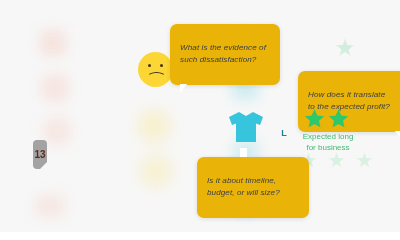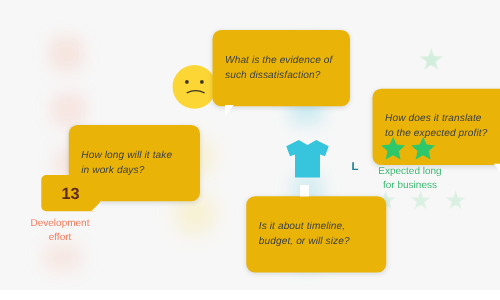--- a/index.html
+++ b/index.html
@@ -73,26 +73,26 @@
     position: absolute;
     text-align: center;
     font-size: 8px;
     line-height: 1.32;
     white-space: pre-line;
   }
 
   
   .effort-card {
     position: absolute;
-    width: 47px;
+    width: 14px;
     height: 29px;
-    background: #eab308;
+    background: #a3a3a3;
     border-radius: 4px 4px 4px 4px;
     color: #5c2a18;
-    font-size: 13px;
+    font-size: 10px;
     font-weight: bold;
     display: flex;
     align-items: center;
     justify-content: center;
   }
   .effort-card::after {
     content: "";
     position: absolute;
     right: 0;
     bottom: 0;
@@ -181,31 +181,24 @@
     <span class="eye r"></span>
     <span class="frown"></span>
   </div>
 
   <div class="bubble" style="left:170px; top:24px; width:90px;">
     <span>What is the evidence of
 such dissatisfaction?</span>
     <span class="tail tail-dl" style="left:10px; bottom:-8px;"></span>
   </div>
 
-  <div class="bubble" style="left:55px; top:100px; width:85px;">
-    <span>How long will it take
-in work days?</span>
-    <span class="tail tail-dl" style="left:9px; bottom:-8px;"></span>
-  </div>
 
   <div class="effort-card" style="left:33px; top:140px;">
     <span>13</span>
   </div>
-  <div class="cap" style="left:18px; top:174px; width:60px; color:#f47c5d;">Development
-effort</div>
 
 
   <div class="shirt-wrap" style="left:227px; top:110px; width:38px; height:34px;">
     <svg width="38" height="34" viewBox="0 0 38 34">
       <path d="M12 2 L19 6 L26 2 L36 7 L33 15 L29 13.5 L29 32 L9 32 L9 13.5 L5 15 L2 7 Z" fill="#36c5dd"></path>
     </svg>
     <span class="shirt-letter">L</span>
   </div>
 
   <div class="bubble" style="left:197px; top:157px; width:92px;">

